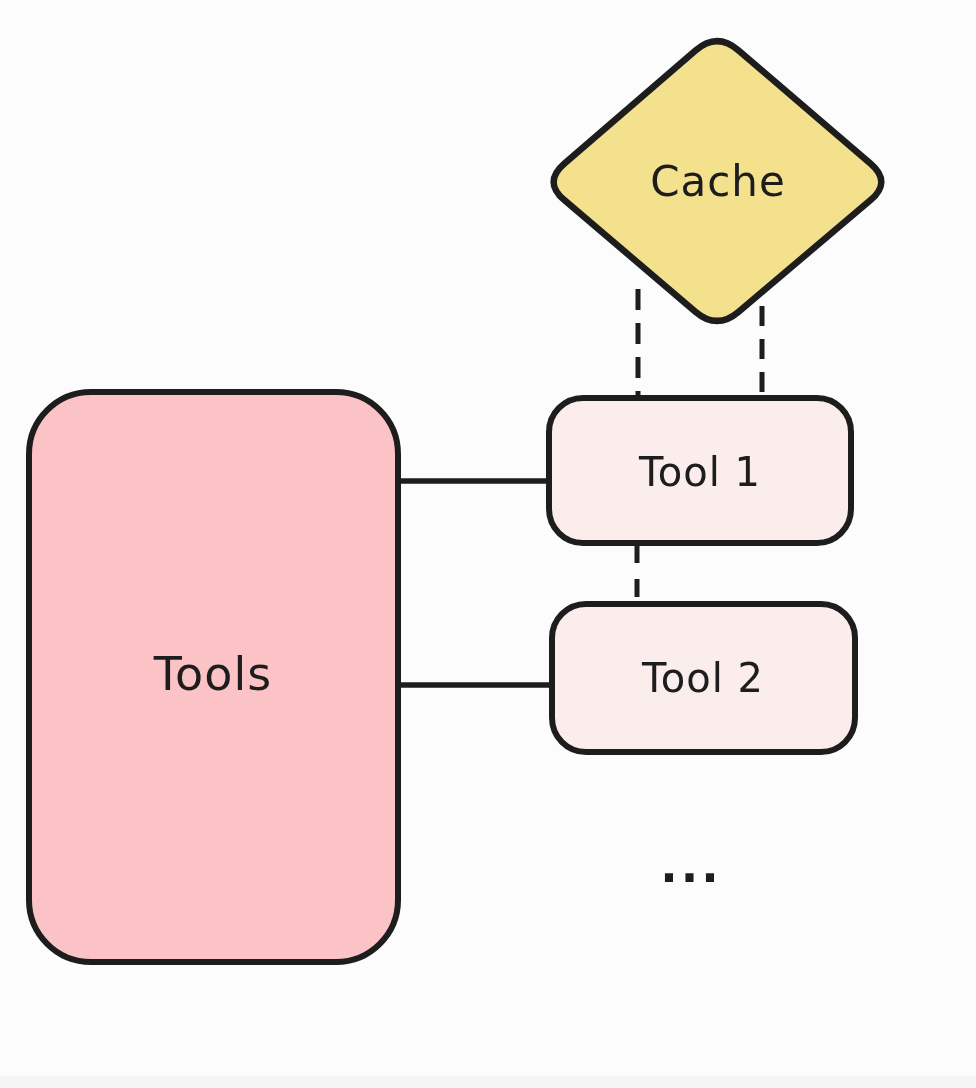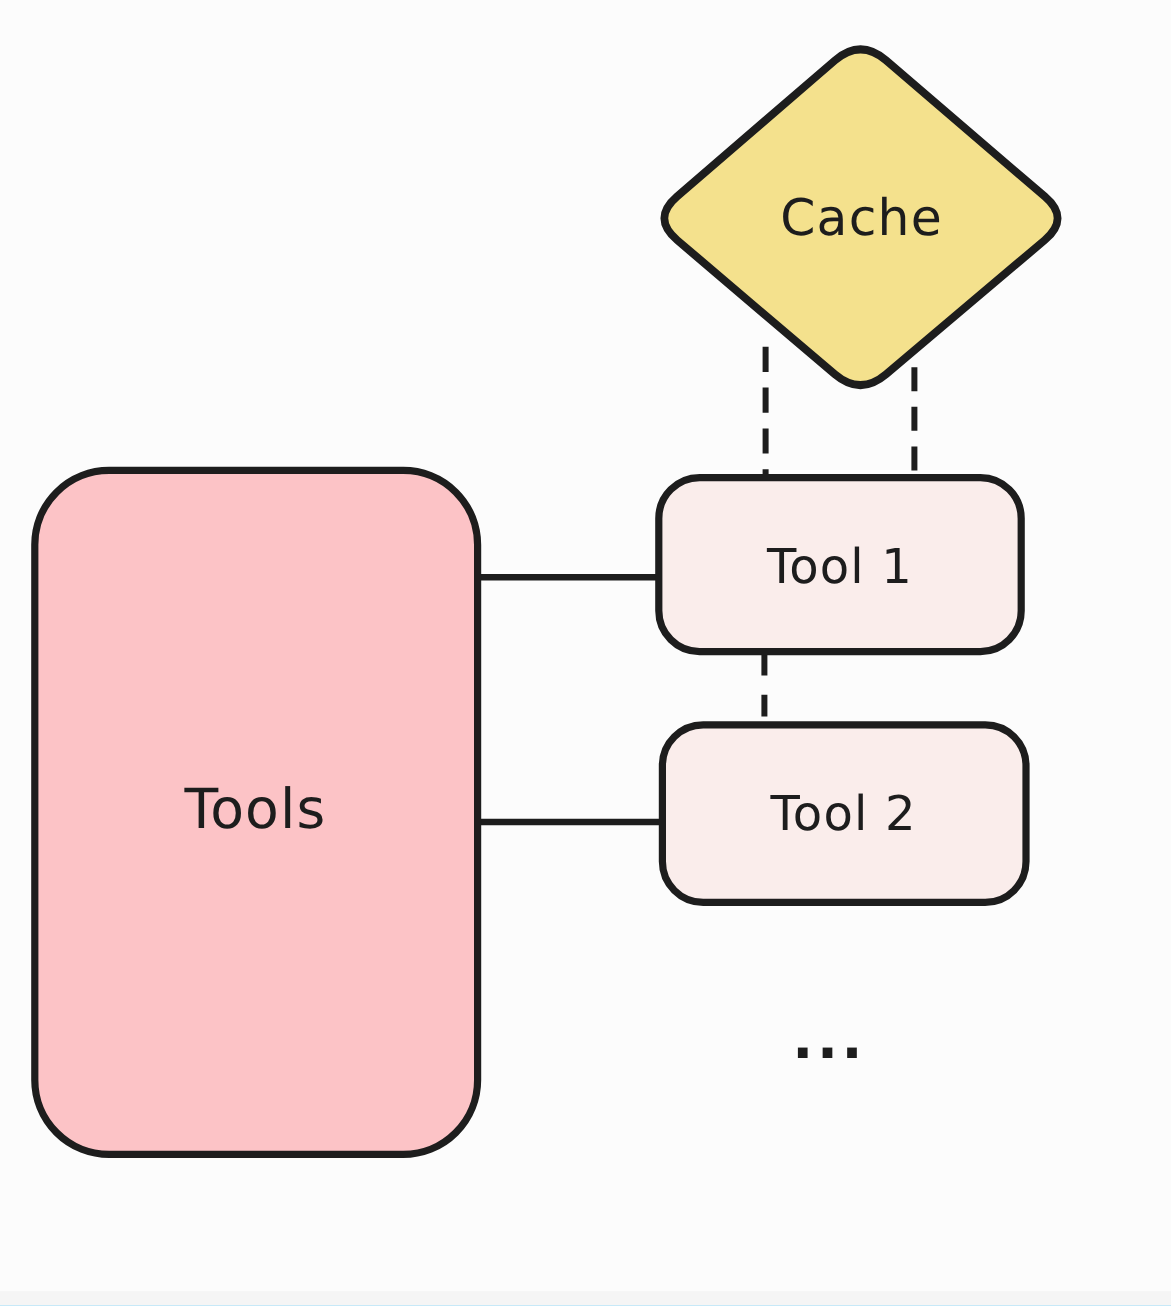--- a/index.html
+++ b/index.html
@@ -6,21 +6,21 @@
     margin: 0;
     padding: 0;
     background: #ffffff;
     font-family: "DejaVu Sans", sans-serif;
   }
   .stage {
     position: relative;
     width: 976px;
     height: 1088px;
     overflow: hidden;
-    background: #0ea5e9;
+    background: #737373;
   }
   svg { display: block; }
   .node-label {
     font-family: "DejaVu Sans", sans-serif;
     letter-spacing: 1px;
   }
   .lbl-tools   { font-size: 46px; }
   .lbl-cache   { font-size: 42px; }
   .lbl-tool    { font-size: 40px; }
   .lbl-dots    { font-size: 46px; font-weight: bold; letter-spacing: 3px; }

